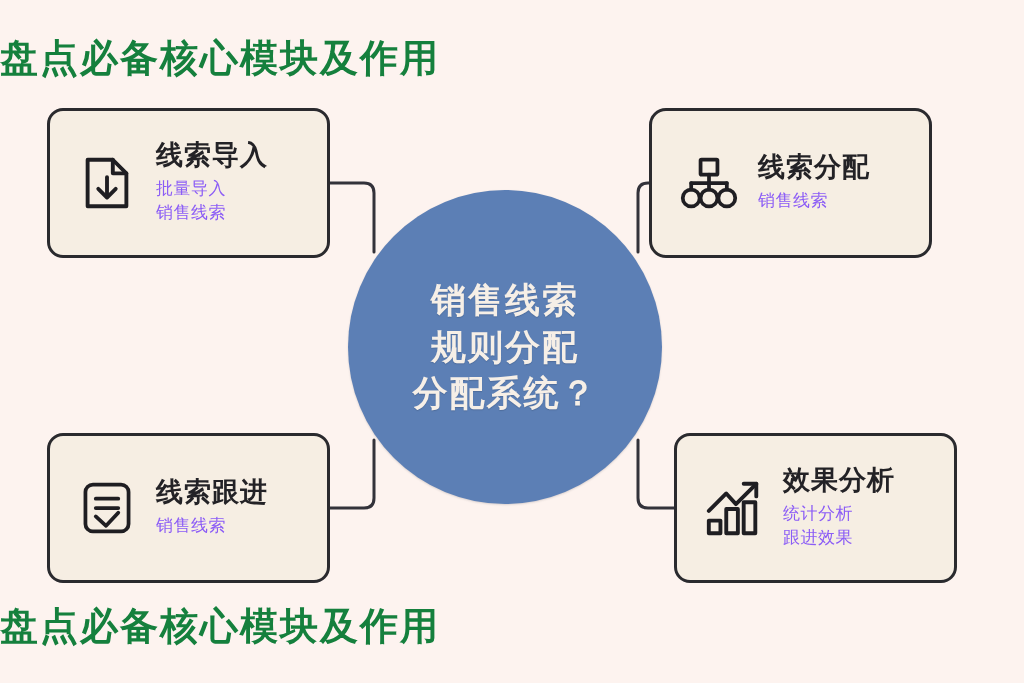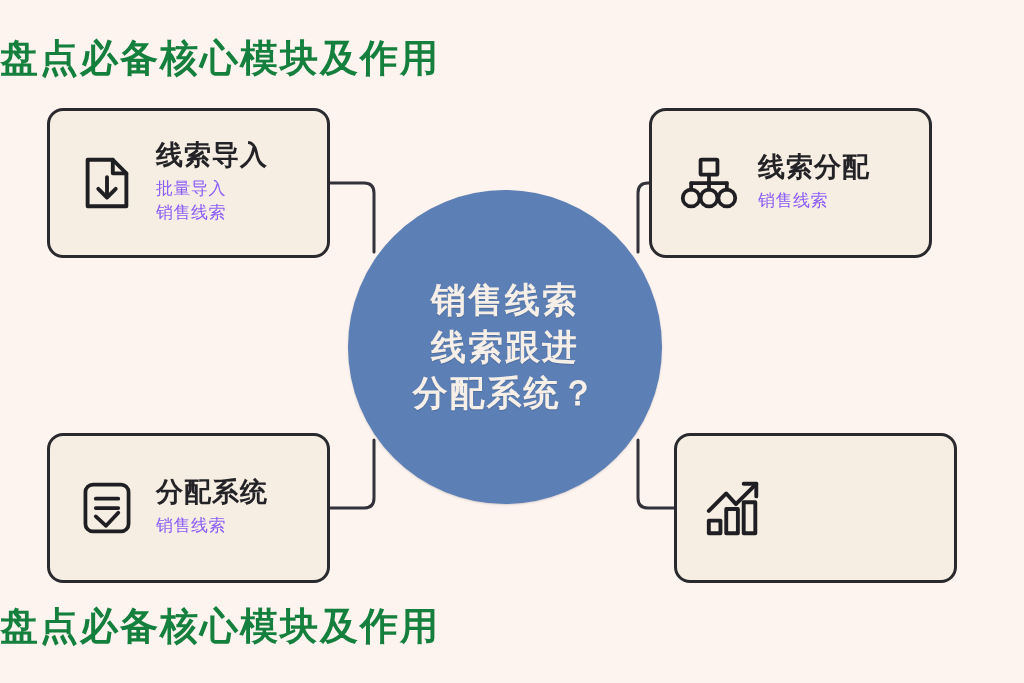--- a/index.html
+++ b/index.html
@@ -137,21 +137,21 @@
       <path d="M674 183 L 648 183 Q 638 183 638 193 L 638 252"></path>
 
       <path d="M330 508 L 364 508 Q 374 508 374 498 L 374 440"></path>
 
       <path d="M674 508 L 648 508 Q 638 508 638 498 L 638 440"></path>
     </g>
   </svg>
 
   <div class="center-circle">
     <div class="center-line">销售线索</div>
-    <div class="center-line">线索跟进</div>
+    <div class="center-line">规则分配</div>
     <div class="center-line">分配系统？</div>
   </div>
 
   <div class="card card-tl">
     <div class="card-icon">
       <svg viewBox="0 0 64 64" width="62" height="62" fill="none" stroke="#1f1e22" stroke-width="4" stroke-linecap="round" stroke-linejoin="round">
         <path d="M12 8 h26 l14 14 v34 a0 0 0 0 1 0 0 H12 Z"></path>
         <path d="M38 8 v14 h14"></path>
         <path d="M32 26 v20"></path>
         <path d="M23 38 l9 9 9 -9"></path>
@@ -185,32 +185,37 @@
   <div class="card card-bl">
     <div class="card-icon">
       <svg viewBox="0 0 64 64" width="60" height="60" fill="none" stroke="#1f1e22" stroke-width="4" stroke-linecap="round" stroke-linejoin="round">
         <rect x="9" y="7" width="46" height="50" rx="8"></rect>
         <path d="M20 22 h24"></path>
         <path d="M20 32 h24"></path>
         <path d="M20 41 l11 10 13 -14"></path>
       </svg>
     </div>
     <div class="card-text">
-      <div class="card-title">分配系统</div>
+      <div class="card-title">线索跟进</div>
       <div class="card-sub">销售线索</div>
     </div>
   </div>
 
   <div class="card card-br">
     <div class="card-icon">
       <svg viewBox="0 0 64 64" width="62" height="62" fill="none" stroke="#1f1e22" stroke-width="4" stroke-linecap="round" stroke-linejoin="round">
         <path d="M6 35 L 24 17 L 34 28 L 55 7"></path>
         <path d="M42 7 h13 v13"></path>
         <rect x="6" y="45" width="12" height="13"></rect>
         <rect x="24" y="33" width="12" height="25"></rect>
         <rect x="42" y="26" width="12" height="32"></rect>
       </svg>
     </div>
+    <div class="card-text">
+      <div class="card-title">效果分析</div>
+      <div class="card-sub">统计分析</div>
+      <div class="card-sub">跟进效果</div>
+    </div>
   </div>
 
   <div class="title title-bottom">盘点必备核心模块及作用</div>
 
 </div>
 
 </body></html>

